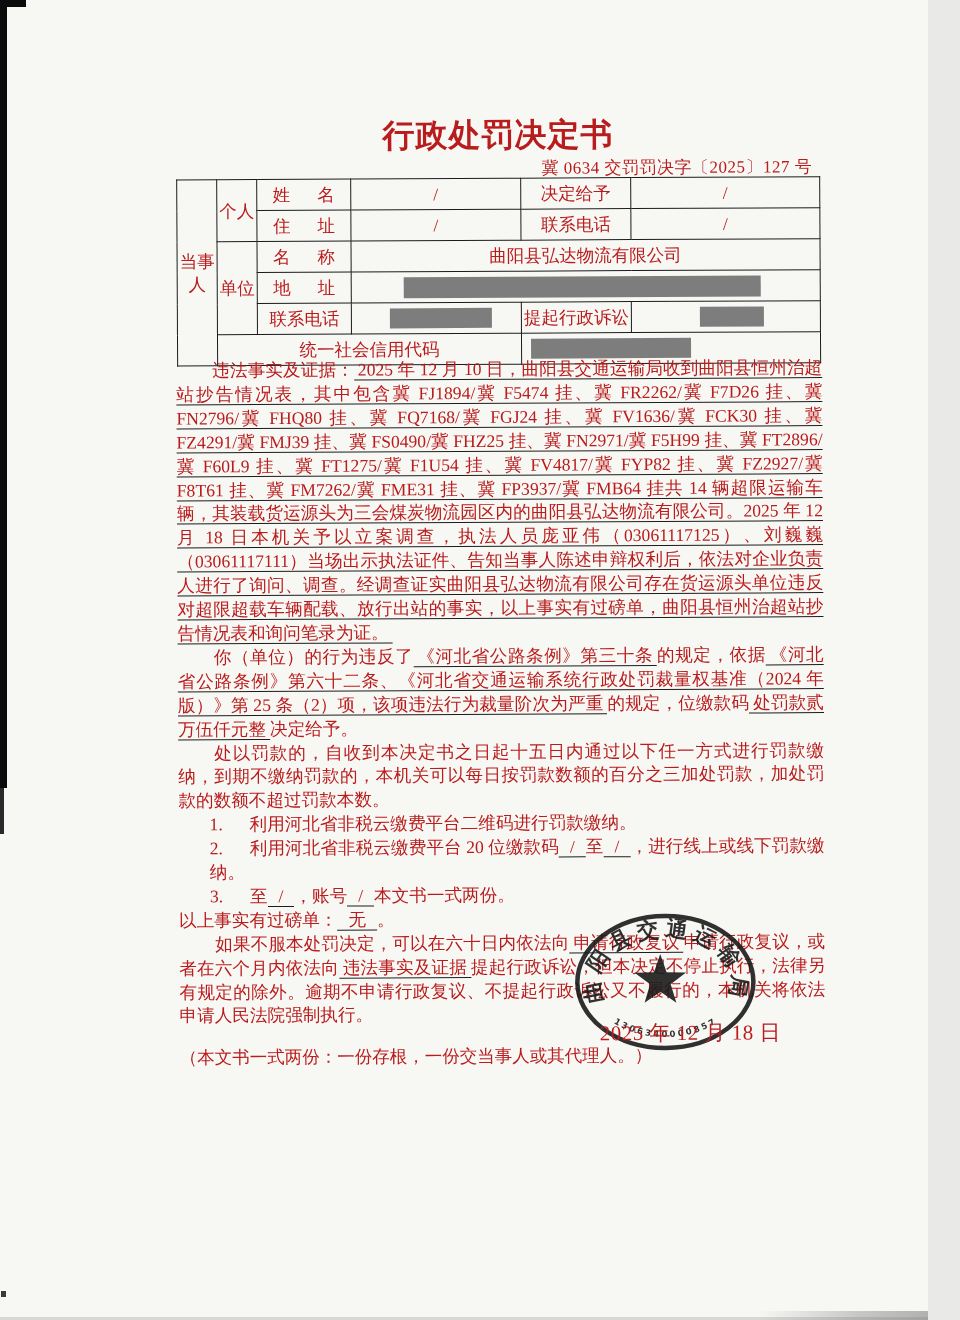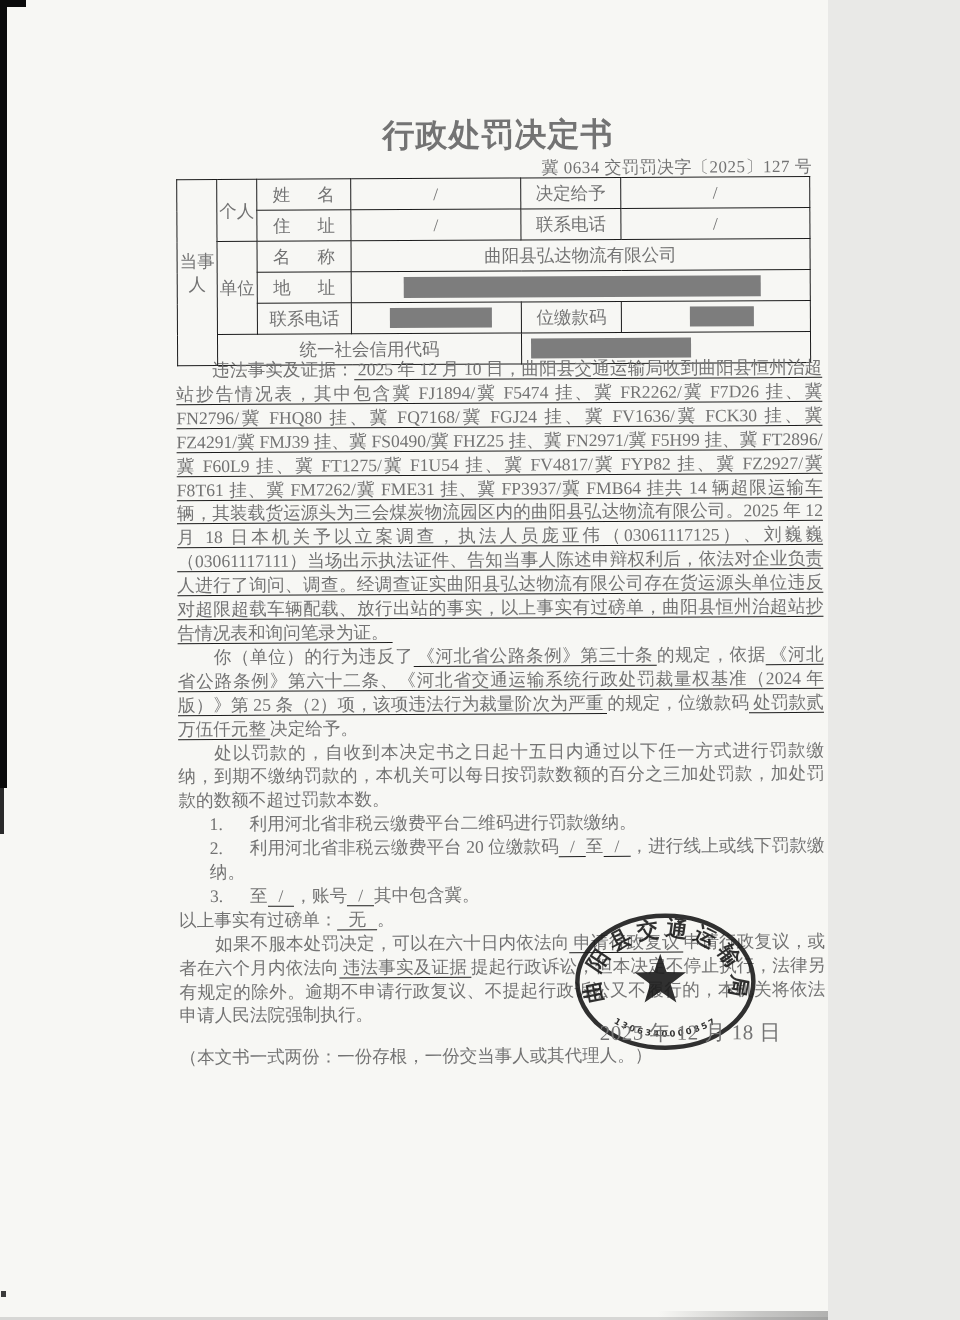--- a/index.html
+++ b/index.html
@@ -1,20 +1,20 @@
 <!DOCTYPE html>
 <html><head>
 <meta charset="utf-8">
 <style>
   html,body{margin:0;padding:0;background:#e9e9e7;}
   .page{
-    position:relative;width:828px;height:1320px;overflow:hidden;
+    position:relative;width:928px;height:1320px;overflow:hidden;
     background:#f7f7f4;
     font-family:"Liberation Serif","DejaVu Serif",serif;
-    color:#737373;
+    color:#b91c1c;
   }
   .content{position:absolute;inset:0;transform:rotate(-0.3deg);transform-origin:50% 40%;}
 
   .title{
     position:absolute;top:114px;left:177px;width:646px;
     text-align:center;font-size:32px;font-weight:bold;letter-spacing:1px;
   }
   .docno{
     position:absolute;top:157px;left:177px;width:637px;
     text-align:right;font-size:17px;letter-spacing:0.5px;
@@ -117,21 +117,21 @@
         <td><span class="spread">地址</span></td>
         <td colspan="3" class="hostbox">
           <span class="redact addr"></span>
         </td>
       </tr>
       <tr>
         <td class="nowrap">联系电话</td>
         <td class="hostbox">
           <span class="redact phone"></span>
         </td>
-        <td class="nowrap">位缴款码</td>
+        <td class="nowrap">提起行政诉讼</td>
         <td class="hostbox">
           <span class="redact rep"></span>
         </td>
       </tr>
       <tr>
         <td colspan="3" class="leftpad">统一社会信用代码</td>
         <td colspan="2" class="hostbox">
           <span class="redact code"></span>
         </td>
       </tr>
@@ -142,21 +142,21 @@
       <p class="ind"><span>违法事实及证据：</span><span class="u pad">2025 年 12 月 10 日，曲阳县交通运输局收到曲阳县恒州治超站抄告情况表，其中包含冀 FJ1894/冀 F5474 挂、冀 FR2262/冀 F7D26 挂、冀 FN2796/冀 FHQ80 挂、冀 FQ7168/冀 FGJ24 挂、冀 FV1636/冀 FCK30 挂、冀 FZ4291/冀 FMJ39 挂、冀 FS0490/冀 FHZ25 挂、冀 FN2971/冀 F5H99 挂、冀 FT2896/冀 F60L9 挂、冀 FT1275/冀 F1U54 挂、冀 FV4817/冀 FYP82 挂、冀 FZ2927/冀 F8T61 挂、冀 FM7262/冀 FME31 挂、冀 FP3937/冀 FMB64 挂共 14 辆超限运输车辆，其装载货运源头为三会煤炭物流园区内的曲阳县弘达物流有限公司。2025 年 12 月 18 日本机关予以立案调查，执法人员庞亚伟（03061117125）、刘巍巍（03061117111）当场出示执法证件、告知当事人陈述申辩权利后，依法对企业负责人进行了询问、调查。经调查证实曲阳县弘达物流有限公司存在货运源头单位违反对超限超载车辆配载、放行出站的事实，以上事实有过磅单，曲阳县恒州治超站抄告情况表和询问笔录为证。</span></p>
 
       <p class="ind"><span>你（单位）的行为违反了</span><span class="u pad">《河北省公路条例》第三十条</span><span>的规定，依据</span><span class="u pad">《河北省公路条例》第六十二条、《河北省交通运输系统行政处罚裁量权基准（2024 年版）》第 25 条（2）项，该项违法行为裁量阶次为严重</span><span>的规定，位缴款码</span><span class="u pad">处罚款贰万伍仟元整</span><span>决定给予。</span></p>
 
       <p class="ind">处以罚款的，自收到本决定书之日起十五日内通过以下任一方式进行罚款缴纳，到期不缴纳罚款的，本机关可以每日按罚款数额的百分之三加处罚款，加处罚款的数额不超过罚款本数。</p>
 
       <p class="li"><span class="num">1.</span><span>利用河北省非税云缴费平台二维码进行罚款缴纳。</span></p>
 
       <p class="li"><span class="num">2.</span><span>利用河北省非税云缴费平台 20 位缴款码</span><span class="u blank">/</span><span>至</span><span class="u blank">/</span><span>，进行线上或线下罚款缴纳。</span></p>
 
-      <p class="li"><span class="num">3.</span><span>至</span><span class="u blank">/</span><span>，账号</span><span class="u blank">/</span><span>其中包含冀。</span></p>
+      <p class="li"><span class="num">3.</span><span>至</span><span class="u blank">/</span><span>，账号</span><span class="u blank">/</span><span>本文书一式两份。</span></p>
 
       <p><span>以上事实有过磅单：</span><span class="u blank">无</span><span>。</span></p>
 
       <p class="ind"><span>如果不服本处罚决定，可以在六十日内依法向</span><span class="u pad">申请行政复议</span><span>申请行政复议，或者在六个月内依法向</span><span class="u pad">违法事实及证据</span><span>提起行政诉讼，但本决定不停止执行，法律另有规定的除外。逾期不申请行政复议、不提起行政诉讼又不履行的，本机关将依法申请人民法院强制执行。</span></p>
     </div>
 
     <svg class="stamp" viewBox="0 0 190 160" xmlns="http://www.w3.org/2000/svg">
       <ellipse cx="93" cy="73" rx="88" ry="66" fill="none" stroke="#1b1b1b" stroke-width="4.5"></ellipse>
       <polygon fill="#1b1b1b" points="88,45 94.3,63.3 113.7,63.7 98.3,75.3 103.9,93.8 88,82.8 72.1,93.8 77.7,75.3 62.3,63.7 81.7,63.3"></polygon>
       <defs>

